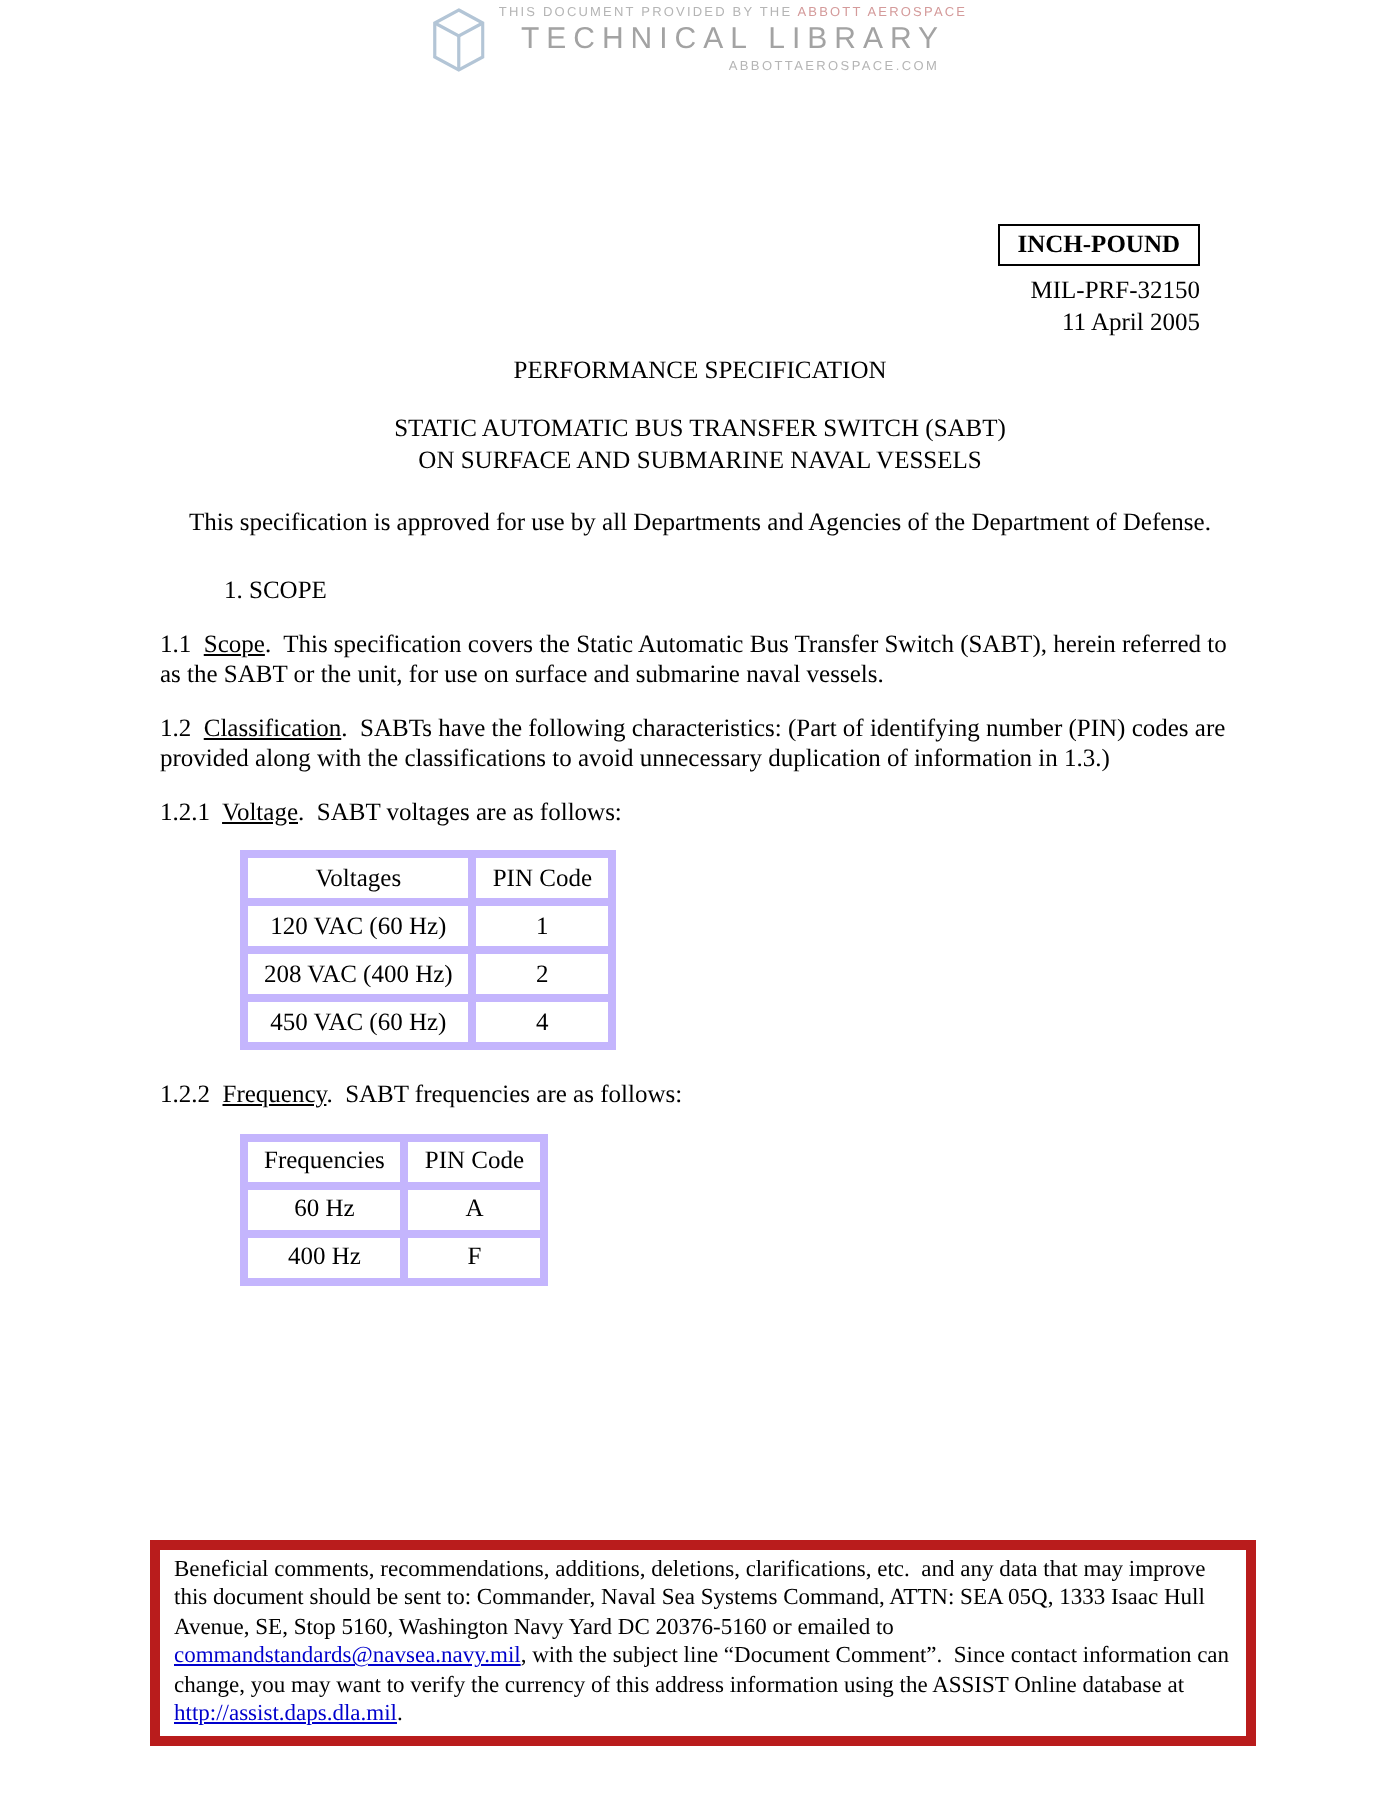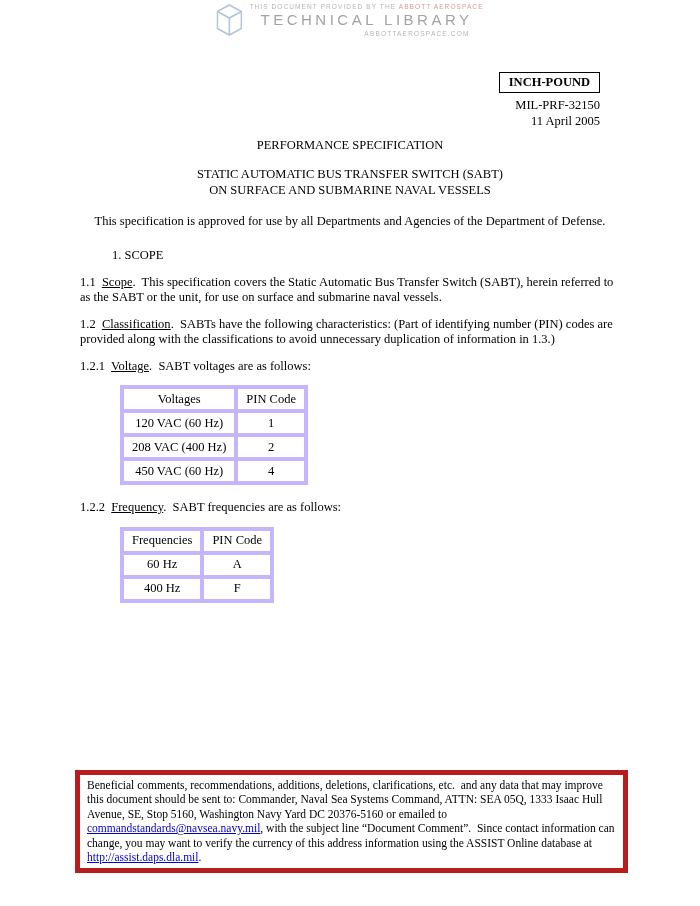--- a/index.html
+++ b/index.html
@@ -50,21 +50,21 @@
     color: #b5b5b5;
     text-align: right;
     padding-right: 14px;
     margin-top: 2px;
     white-space: nowrap;
   }
   .cube-icon svg { display: block; }
 
   
   .doc-header {
-    padding-top: 72px;
+    padding-top: 112px;
     padding-right: 100px;
     text-align: right;
     font-size: 12.5px;
     line-height: 16px;
   }
   .inch-pound-box {
     display: inline-block;
     border: 1.5px solid #000;
     padding: 1px 9px 2px 9px;
     font-weight: bold;

